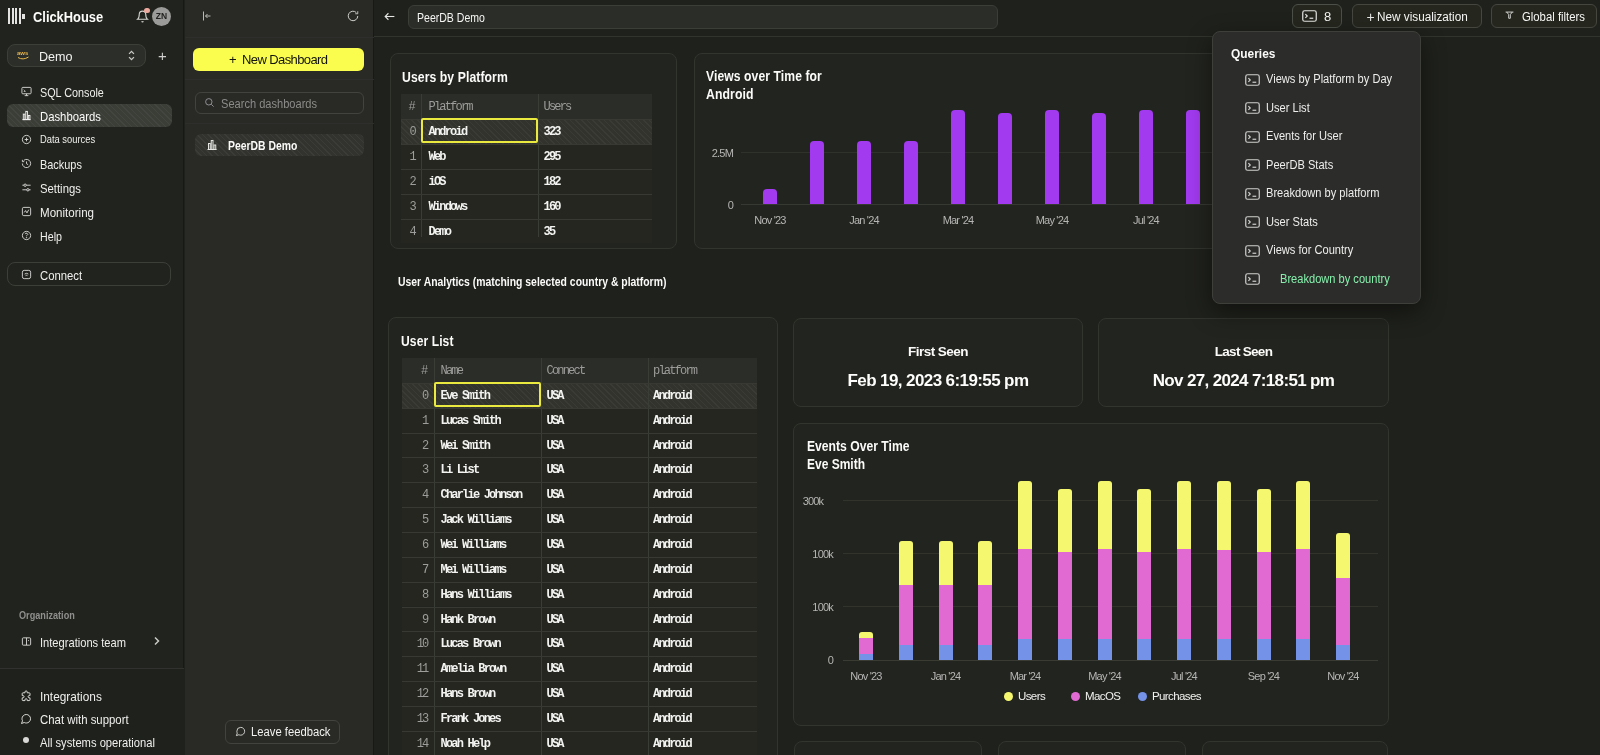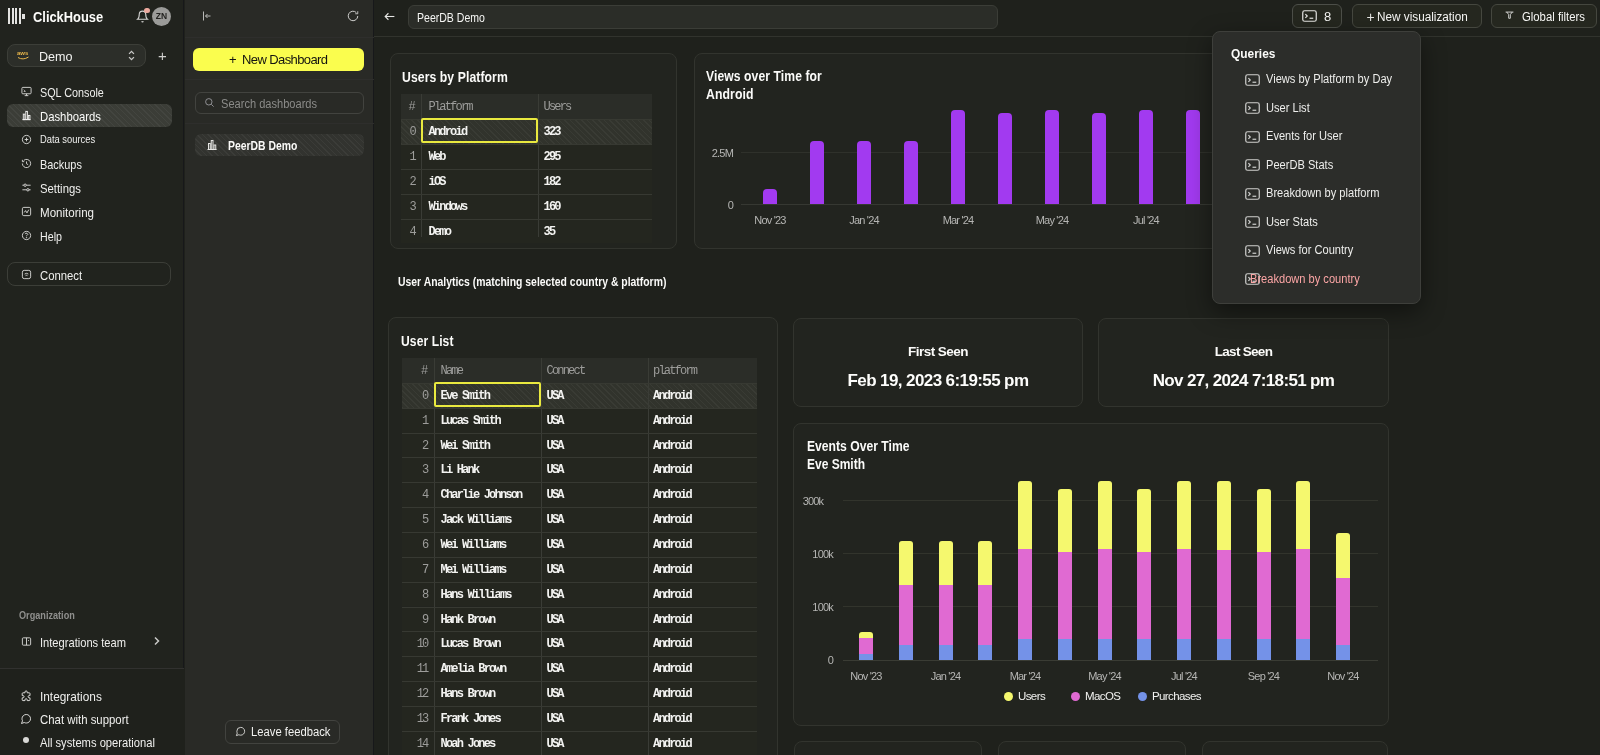--- a/index.html
+++ b/index.html
@@ -315,21 +315,21 @@
     <div class="abs" style="left:653px;top:388.9px;font-family:&quot;Liberation Mono&quot;,monospace;font-size:12px;font-weight:bold;letter-spacing:-1.8px;color:#f3f3f1;">Android</div>
     <div class="abs" style="left:402px;top:413.7px;width:25.5px;text-align:right;font-family:&quot;Liberation Mono&quot;,monospace;font-size:12px;letter-spacing:-1.8px;color:#9d9d9b;">1</div>
     <div class="abs" style="left:440.5px;top:413.7px;font-family:&quot;Liberation Mono&quot;,monospace;font-size:12px;font-weight:bold;letter-spacing:-1.8px;color:#f3f3f1;">Lucas Smith</div>
     <div class="abs" style="left:546.5px;top:413.7px;font-family:&quot;Liberation Mono&quot;,monospace;font-size:12px;font-weight:bold;letter-spacing:-1.8px;color:#f3f3f1;">USA</div>
     <div class="abs" style="left:653px;top:413.7px;font-family:&quot;Liberation Mono&quot;,monospace;font-size:12px;font-weight:bold;letter-spacing:-1.8px;color:#f3f3f1;">Android</div>
     <div class="abs" style="left:402px;top:438.6px;width:25.5px;text-align:right;font-family:&quot;Liberation Mono&quot;,monospace;font-size:12px;letter-spacing:-1.8px;color:#9d9d9b;">2</div>
     <div class="abs" style="left:440.5px;top:438.6px;font-family:&quot;Liberation Mono&quot;,monospace;font-size:12px;font-weight:bold;letter-spacing:-1.8px;color:#f3f3f1;">Wei Smith</div>
     <div class="abs" style="left:546.5px;top:438.6px;font-family:&quot;Liberation Mono&quot;,monospace;font-size:12px;font-weight:bold;letter-spacing:-1.8px;color:#f3f3f1;">USA</div>
     <div class="abs" style="left:653px;top:438.6px;font-family:&quot;Liberation Mono&quot;,monospace;font-size:12px;font-weight:bold;letter-spacing:-1.8px;color:#f3f3f1;">Android</div>
     <div class="abs" style="left:402px;top:463.4px;width:25.5px;text-align:right;font-family:&quot;Liberation Mono&quot;,monospace;font-size:12px;letter-spacing:-1.8px;color:#9d9d9b;">3</div>
-    <div class="abs" style="left:440.5px;top:463.4px;font-family:&quot;Liberation Mono&quot;,monospace;font-size:12px;font-weight:bold;letter-spacing:-1.8px;color:#f3f3f1;">Li Hank</div>
+    <div class="abs" style="left:440.5px;top:463.4px;font-family:&quot;Liberation Mono&quot;,monospace;font-size:12px;font-weight:bold;letter-spacing:-1.8px;color:#f3f3f1;">Li List</div>
     <div class="abs" style="left:546.5px;top:463.4px;font-family:&quot;Liberation Mono&quot;,monospace;font-size:12px;font-weight:bold;letter-spacing:-1.8px;color:#f3f3f1;">USA</div>
     <div class="abs" style="left:653px;top:463.4px;font-family:&quot;Liberation Mono&quot;,monospace;font-size:12px;font-weight:bold;letter-spacing:-1.8px;color:#f3f3f1;">Android</div>
     <div class="abs" style="left:402px;top:488.2px;width:25.5px;text-align:right;font-family:&quot;Liberation Mono&quot;,monospace;font-size:12px;letter-spacing:-1.8px;color:#9d9d9b;">4</div>
     <div class="abs" style="left:440.5px;top:488.2px;font-family:&quot;Liberation Mono&quot;,monospace;font-size:12px;font-weight:bold;letter-spacing:-1.8px;color:#f3f3f1;">Charlie Johnson</div>
     <div class="abs" style="left:546.5px;top:488.2px;font-family:&quot;Liberation Mono&quot;,monospace;font-size:12px;font-weight:bold;letter-spacing:-1.8px;color:#f3f3f1;">USA</div>
     <div class="abs" style="left:653px;top:488.2px;font-family:&quot;Liberation Mono&quot;,monospace;font-size:12px;font-weight:bold;letter-spacing:-1.8px;color:#f3f3f1;">Android</div>
     <div class="abs" style="left:402px;top:513.1px;width:25.5px;text-align:right;font-family:&quot;Liberation Mono&quot;,monospace;font-size:12px;letter-spacing:-1.8px;color:#9d9d9b;">5</div>
     <div class="abs" style="left:440.5px;top:513.1px;font-family:&quot;Liberation Mono&quot;,monospace;font-size:12px;font-weight:bold;letter-spacing:-1.8px;color:#f3f3f1;">Jack Williams</div>
     <div class="abs" style="left:546.5px;top:513.1px;font-family:&quot;Liberation Mono&quot;,monospace;font-size:12px;font-weight:bold;letter-spacing:-1.8px;color:#f3f3f1;">USA</div>
     <div class="abs" style="left:653px;top:513.1px;font-family:&quot;Liberation Mono&quot;,monospace;font-size:12px;font-weight:bold;letter-spacing:-1.8px;color:#f3f3f1;">Android</div>
@@ -359,21 +359,21 @@
     <div class="abs" style="left:653px;top:662.2px;font-family:&quot;Liberation Mono&quot;,monospace;font-size:12px;font-weight:bold;letter-spacing:-1.8px;color:#f3f3f1;">Android</div>
     <div class="abs" style="left:402px;top:687.0px;width:25.5px;text-align:right;font-family:&quot;Liberation Mono&quot;,monospace;font-size:12px;letter-spacing:-1.8px;color:#9d9d9b;">12</div>
     <div class="abs" style="left:440.5px;top:687.0px;font-family:&quot;Liberation Mono&quot;,monospace;font-size:12px;font-weight:bold;letter-spacing:-1.8px;color:#f3f3f1;">Hans Brown</div>
     <div class="abs" style="left:546.5px;top:687.0px;font-family:&quot;Liberation Mono&quot;,monospace;font-size:12px;font-weight:bold;letter-spacing:-1.8px;color:#f3f3f1;">USA</div>
     <div class="abs" style="left:653px;top:687.0px;font-family:&quot;Liberation Mono&quot;,monospace;font-size:12px;font-weight:bold;letter-spacing:-1.8px;color:#f3f3f1;">Android</div>
     <div class="abs" style="left:402px;top:711.9px;width:25.5px;text-align:right;font-family:&quot;Liberation Mono&quot;,monospace;font-size:12px;letter-spacing:-1.8px;color:#9d9d9b;">13</div>
     <div class="abs" style="left:440.5px;top:711.9px;font-family:&quot;Liberation Mono&quot;,monospace;font-size:12px;font-weight:bold;letter-spacing:-1.8px;color:#f3f3f1;">Frank Jones</div>
     <div class="abs" style="left:546.5px;top:711.9px;font-family:&quot;Liberation Mono&quot;,monospace;font-size:12px;font-weight:bold;letter-spacing:-1.8px;color:#f3f3f1;">USA</div>
     <div class="abs" style="left:653px;top:711.9px;font-family:&quot;Liberation Mono&quot;,monospace;font-size:12px;font-weight:bold;letter-spacing:-1.8px;color:#f3f3f1;">Android</div>
     <div class="abs" style="left:402px;top:736.8px;width:25.5px;text-align:right;font-family:&quot;Liberation Mono&quot;,monospace;font-size:12px;letter-spacing:-1.8px;color:#9d9d9b;">14</div>
-    <div class="abs" style="left:440.5px;top:736.8px;font-family:&quot;Liberation Mono&quot;,monospace;font-size:12px;font-weight:bold;letter-spacing:-1.8px;color:#f3f3f1;">Noah Jones</div>
+    <div class="abs" style="left:440.5px;top:736.8px;font-family:&quot;Liberation Mono&quot;,monospace;font-size:12px;font-weight:bold;letter-spacing:-1.8px;color:#f3f3f1;">Noah Help</div>
     <div class="abs" style="left:546.5px;top:736.8px;font-family:&quot;Liberation Mono&quot;,monospace;font-size:12px;font-weight:bold;letter-spacing:-1.8px;color:#f3f3f1;">USA</div>
     <div class="abs" style="left:653px;top:736.8px;font-family:&quot;Liberation Mono&quot;,monospace;font-size:12px;font-weight:bold;letter-spacing:-1.8px;color:#f3f3f1;">Android</div>
     <div class="abs" style="left:433.5px;top:382.3px;width:107px;height:24.6px;border:2px solid #e9e93f;border-radius:2px;"></div>
     </div>
 
     <div class="card" style="left:793px;top:318px;width:290px;height:89px;"></div>
     <div class="abs" style="left:793px;top:343.7px;width:290px;text-align:center;font-size:13.5px;font-weight:bold;letter-spacing:-0.55px;color:#fbfbf9;">First Seen</div>
     <div class="abs" style="left:793px;top:371px;width:290px;text-align:center;font-size:17px;font-weight:bold;letter-spacing:-0.6px;color:#fdfdfb;">Feb 19, 2023 6:19:55 pm</div>
     <div class="card" style="left:1098px;top:318px;width:291px;height:89px;"></div>
     <div class="abs" style="left:1098px;top:343.7px;width:291px;text-align:center;font-size:13.5px;font-weight:bold;letter-spacing:-0.7px;color:#fbfbf9;">Last Seen</div>
@@ -494,17 +494,17 @@
           <rect x="1" y="1" width="18" height="14" rx="2.5"></rect>
           <path d="M4.5 10.5 L7 8 L4.5 5.5"></path>
           <path d="M10 11 h5"></path>
         </svg>
     <div style="position:absolute;left:53px;top:211.3px;font-size:12.5px;color:#eeeeec;"><span class="sx" style="transform:scaleX(.887);">Views for Country</span></div>
     <svg style="position:absolute;left:32px;top:241.1px;" width="15" height="12" viewBox="0 0 20 16" fill="none" stroke="#cfcfcd" stroke-width="1.6">
           <rect x="1" y="1" width="18" height="14" rx="2.5"></rect>
           <path d="M4.5 10.5 L7 8 L4.5 5.5"></path>
           <path d="M10 11 h5"></path>
         </svg>
-    <div style="position:absolute;left:37px;top:239.8px;font-size:12.5px;color:#fca5a5;"><span class="sx" style="transform:scaleX(.887);">Breakdown by country</span></div>
+    <div style="position:absolute;left:67px;top:239.8px;font-size:12.5px;color:#86efac;"><span class="sx" style="transform:scaleX(.887);">Breakdown by country</span></div>
     </div>
   </div>
 
 </div>
 
 </body></html>

